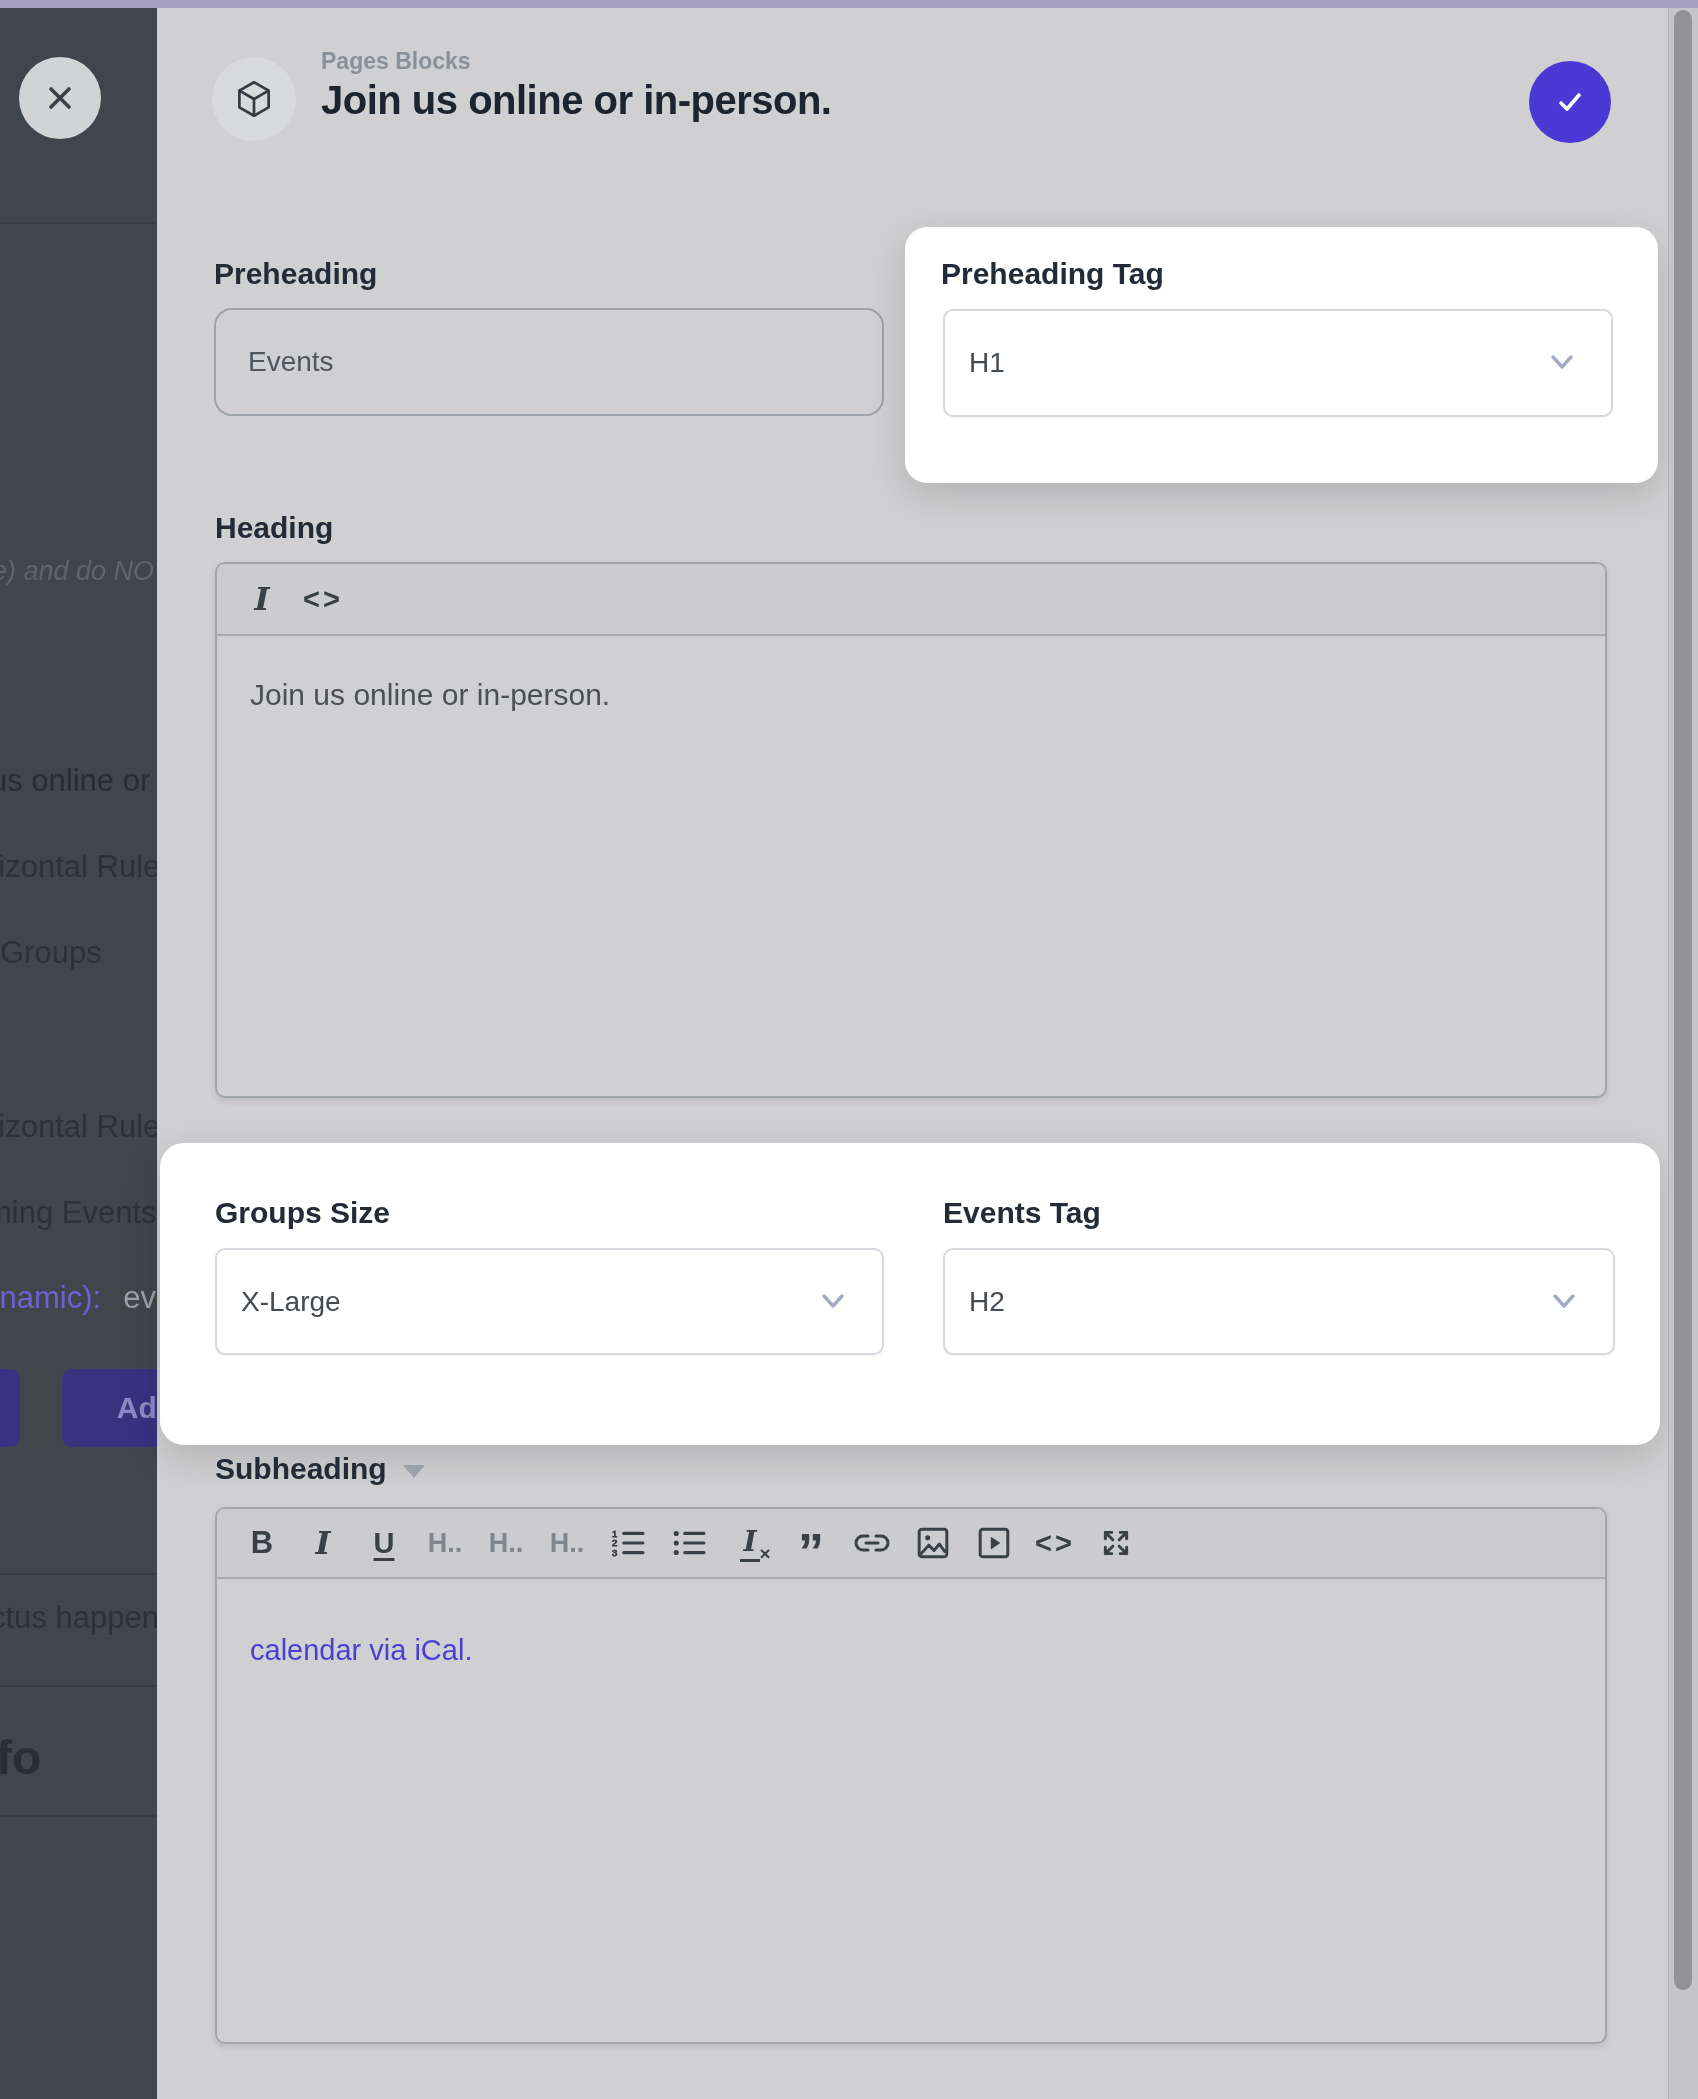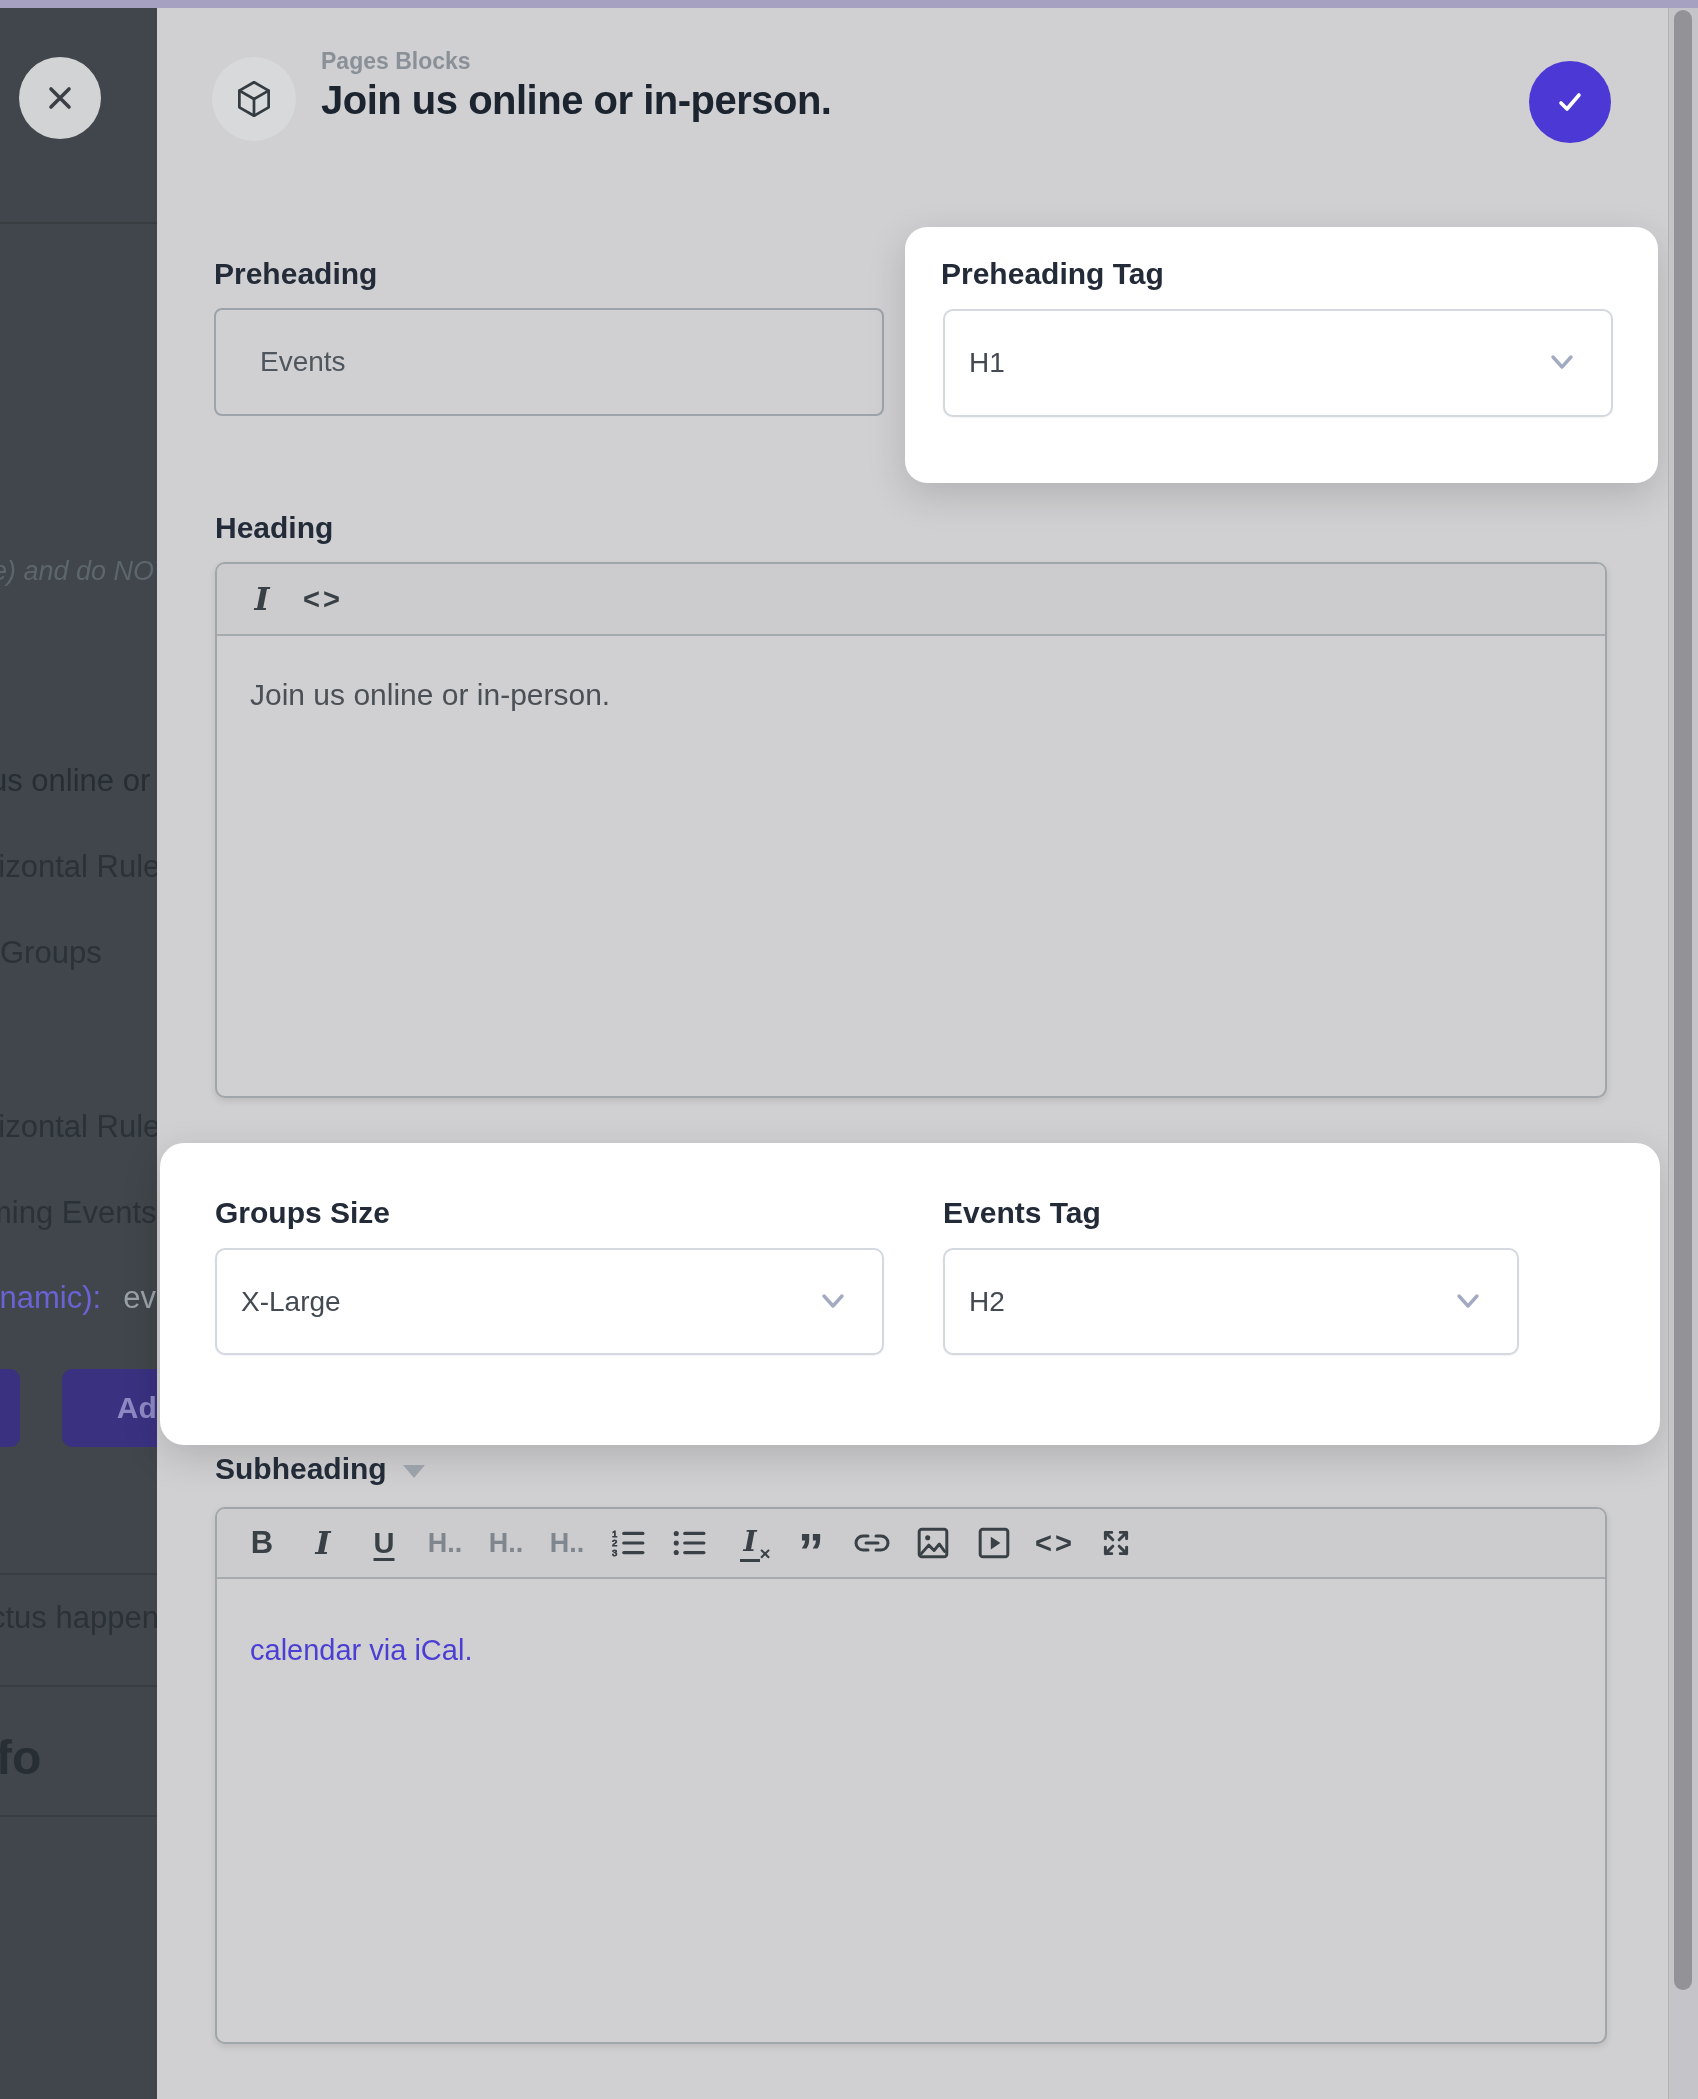--- a/index.html
+++ b/index.html
@@ -34,22 +34,22 @@
   #block-icon-circle{left:55px;top:49px;width:84px;height:84px;border-radius:50%;background:#d8d9db;
     display:flex;align-items:center;justify-content:center;}
   #breadcrumb{left:164px;top:40px;font-size:23px;font-weight:600;color:#8a9098;}
   #page-title{left:164px;top:70px;font-size:40px;font-weight:700;color:#1c2430;letter-spacing:-0.5px;}
   #confirm-btn{left:1372px;top:53px;width:82px;height:82px;border-radius:50%;background:#4c38d4;
     display:flex;align-items:center;justify-content:center;cursor:pointer;}
 
   .lbl{font-size:30px;font-weight:700;color:#232b38;white-space:nowrap;}
 
   
-  .dim-input{border:2px solid #9ea3a9;border-radius:8px;background:transparent;
-    font-size:28px;color:#4f565e;display:flex;align-items:center;padding:0 44px;box-sizing:border-box;}
+  .dim-input{border:2px solid #9ea3a9;border-radius:18px;background:transparent;
+    font-size:28px;color:#4f565e;display:flex;align-items:center;padding:0 32px;box-sizing:border-box;}
 
   
   .spot-card{background:#ffffff;border-radius:22px;box-shadow:0 12px 38px rgba(0,0,0,0.15);}
   .wselect{position:absolute;background:#fff;border:2px solid #d4d8df;border-radius:10px;box-sizing:border-box;
     display:flex;align-items:center;padding:0 24px;font-size:28px;color:#434a52;cursor:pointer;
     box-shadow:0 1px 2px rgba(16,24,40,0.05);}
   .wselect .chev{position:absolute;right:34px;top:50%;transform:translateY(-50%);display:flex;}
 
   
   .editor{position:absolute;border:2px solid #a1a6ab;border-radius:10px;box-sizing:border-box;background:#d0d0d2;
@@ -172,21 +172,21 @@
     <div class="abs lbl" style="left:55px;top:53px">Groups Size</div>
     <div class="wselect" style="left:55px;top:105px;width:669px;height:107px">
       <span>X-Large</span>
       <span class="chev">
         <svg width="30" height="20" viewBox="0 0 30 20">
             <polyline points="6,4 15,14 24,4" fill="none" stroke="#a2abc2" stroke-width="3.4" stroke-linecap="round" stroke-linejoin="round"></polyline>
           </svg>
       </span>
     </div>
     <div class="abs lbl" style="left:783px;top:53px">Events Tag</div>
-    <div class="wselect" style="left:783px;top:105px;width:576px;height:107px">
+    <div class="wselect" style="left:783px;top:105px;width:672px;height:107px">
       <span>H2</span>
       <span class="chev">
         <svg width="30" height="20" viewBox="0 0 30 20">
             <polyline points="6,4 15,14 24,4" fill="none" stroke="#a2abc2" stroke-width="3.4" stroke-linecap="round" stroke-linejoin="round"></polyline>
           </svg>
       </span>
     </div>
   </div>
 
   <div class="abs" style="left:58px;top:1444px;display:flex;align-items:center;">

